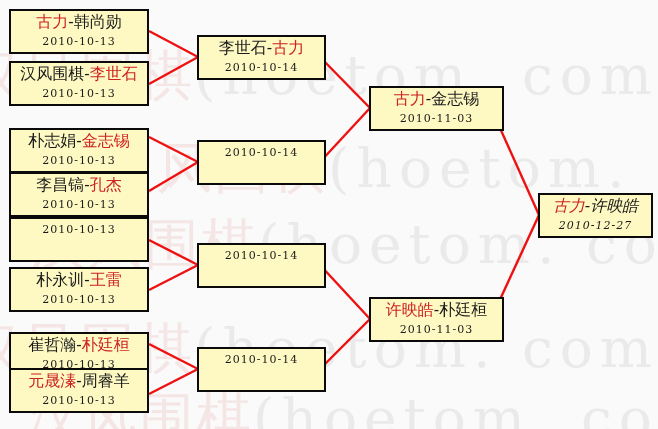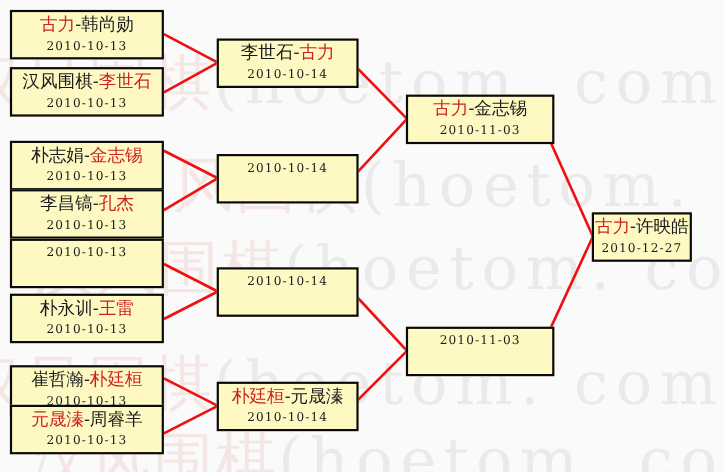--- a/index.html
+++ b/index.html
@@ -17,21 +17,21 @@
   svg.wires line{stroke:var(--line,#ee1111);stroke-width:2.4;}
   
   .bx{
     position:absolute;z-index:2;height:45px;box-sizing:border-box;
     background:#fef9c3;border:2px solid #0a0a0a;
     text-align:center;color:#1a1a1a;padding-top:1px;
   }
   .col1{left:9px;width:140px;}
   .col2{left:197px;width:129px;}
   .col3{left:369px;width:135px;}
-  .col4{left:538px;width:91px;}
+  .col4{left:538px;width:115px;font-style:italic;}
   .nm{font-size:16px;line-height:20px;white-space:nowrap;}
   .dt{font-size:11px;line-height:20px;letter-spacing:1px;}
   .win{color:var(--win,#cc2222);}
 </style>
 </head>
 <body>
 
 <div class="stage" style="--win: #cc2222; --line: #ee1111;">
 
   <div class="wm" style="top:45px;left:-34px;"><span class="cjk">汉风围棋</span><span class="lat">(hoetom. com)</span></div>
@@ -93,29 +93,29 @@
     <div class="nm"><span>李世石</span><span>-</span><span class="win">古力</span></div>
     <div class="dt">2010-10-14</div>
   </div>
   <div class="bx col2" style="top:140px">
     <div class="dt">2010-10-14</div>
   </div>
   <div class="bx col2" style="top:243px">
     <div class="dt">2010-10-14</div>
   </div>
   <div class="bx col2" style="top:347px">
-    <div class="nm"><span class="win">朴廷桓</span><span>-</span><span>元晟溱</span></div>
     <div class="dt">2010-10-14</div>
   </div>
 
   <div class="bx col3" style="top:86px">
     <div class="nm"><span class="win">古力</span><span>-</span><span>金志锡</span></div>
     <div class="dt">2010-11-03</div>
   </div>
   <div class="bx col3" style="top:297px">
+    <div class="nm"><span class="win">许映皓</span><span>-</span><span>朴廷桓</span></div>
     <div class="dt">2010-11-03</div>
   </div>
 
   <div class="bx col4" style="top:193px">
     <div class="nm"><span class="win">古力</span><span>-</span><span>许映皓</span></div>
     <div class="dt">2010-12-27</div>
   </div>
 
 </div>
 

